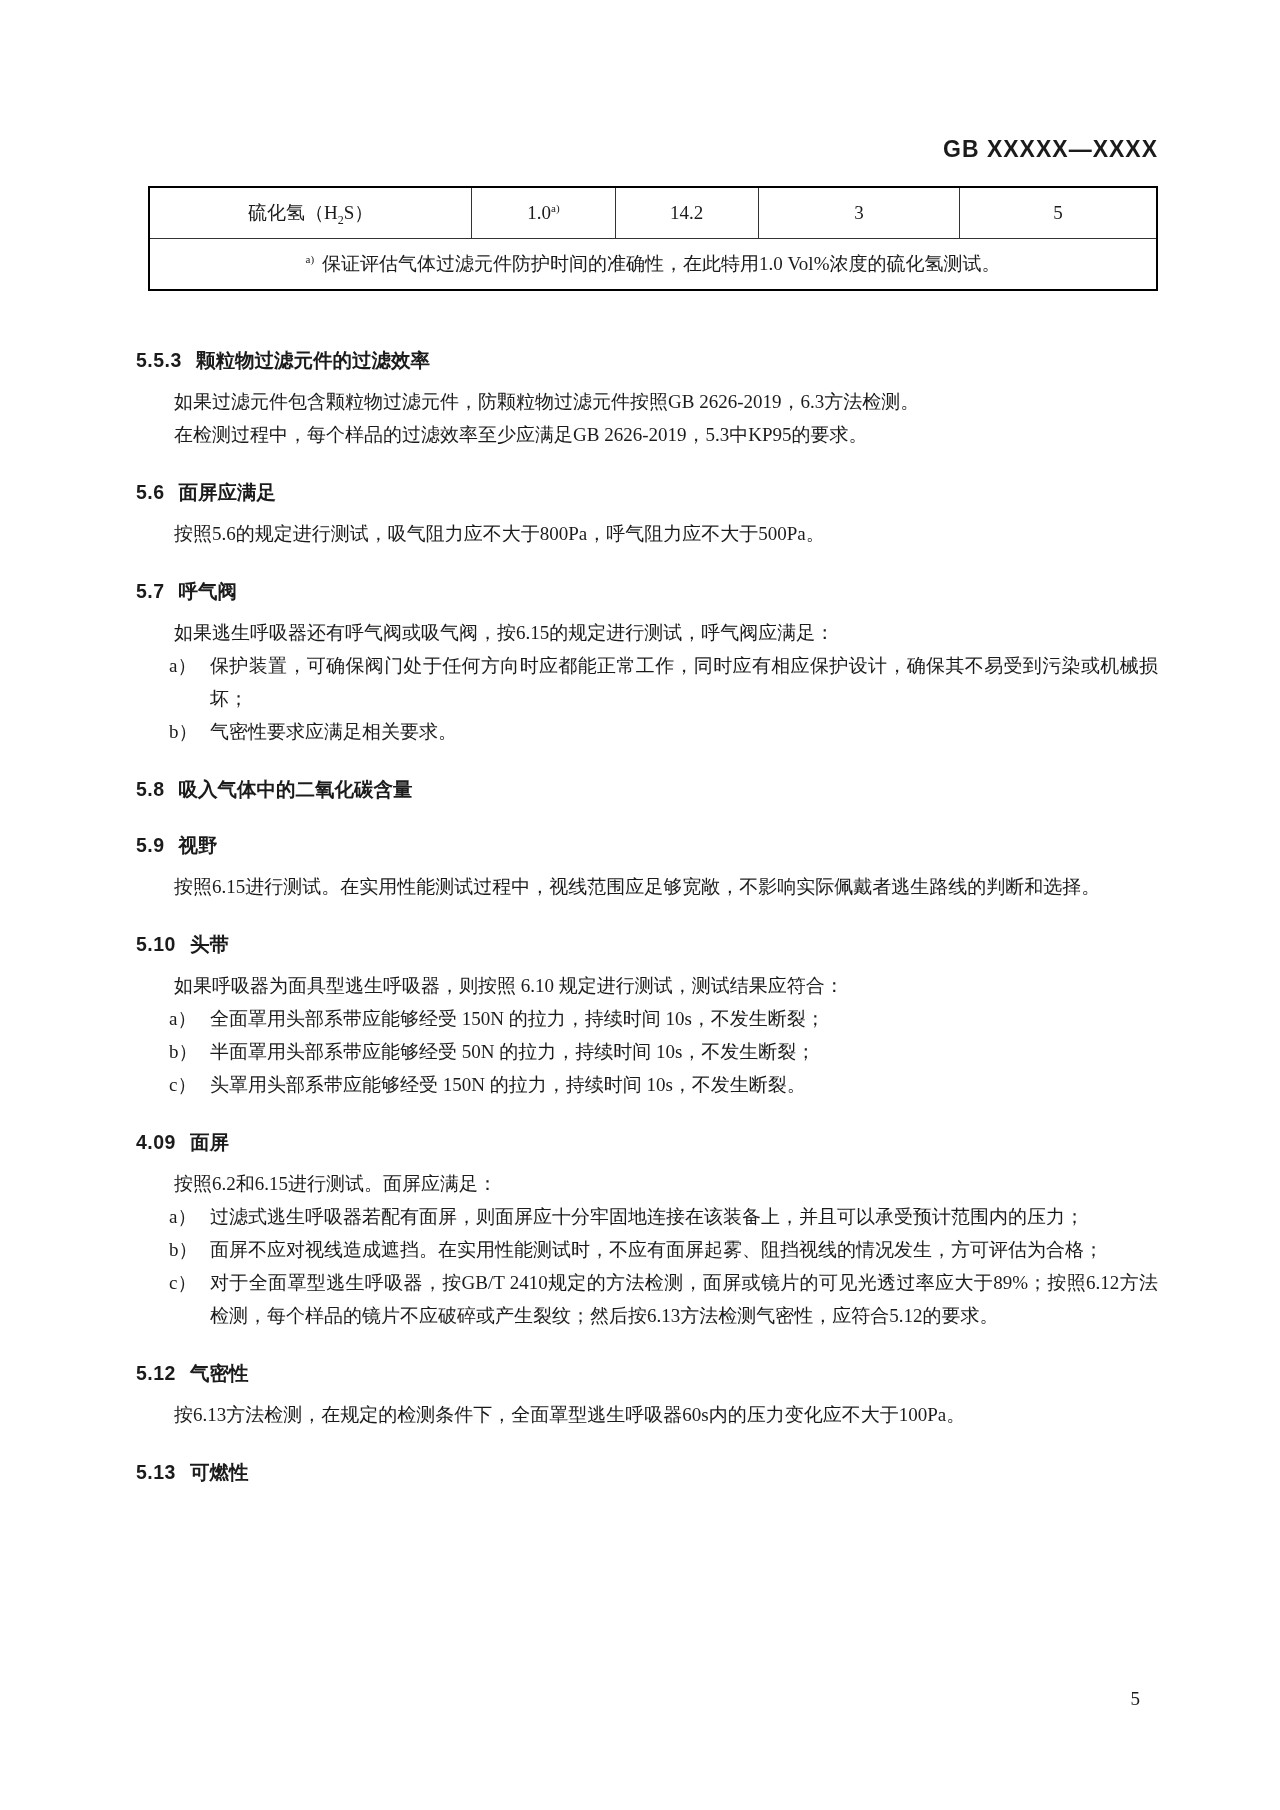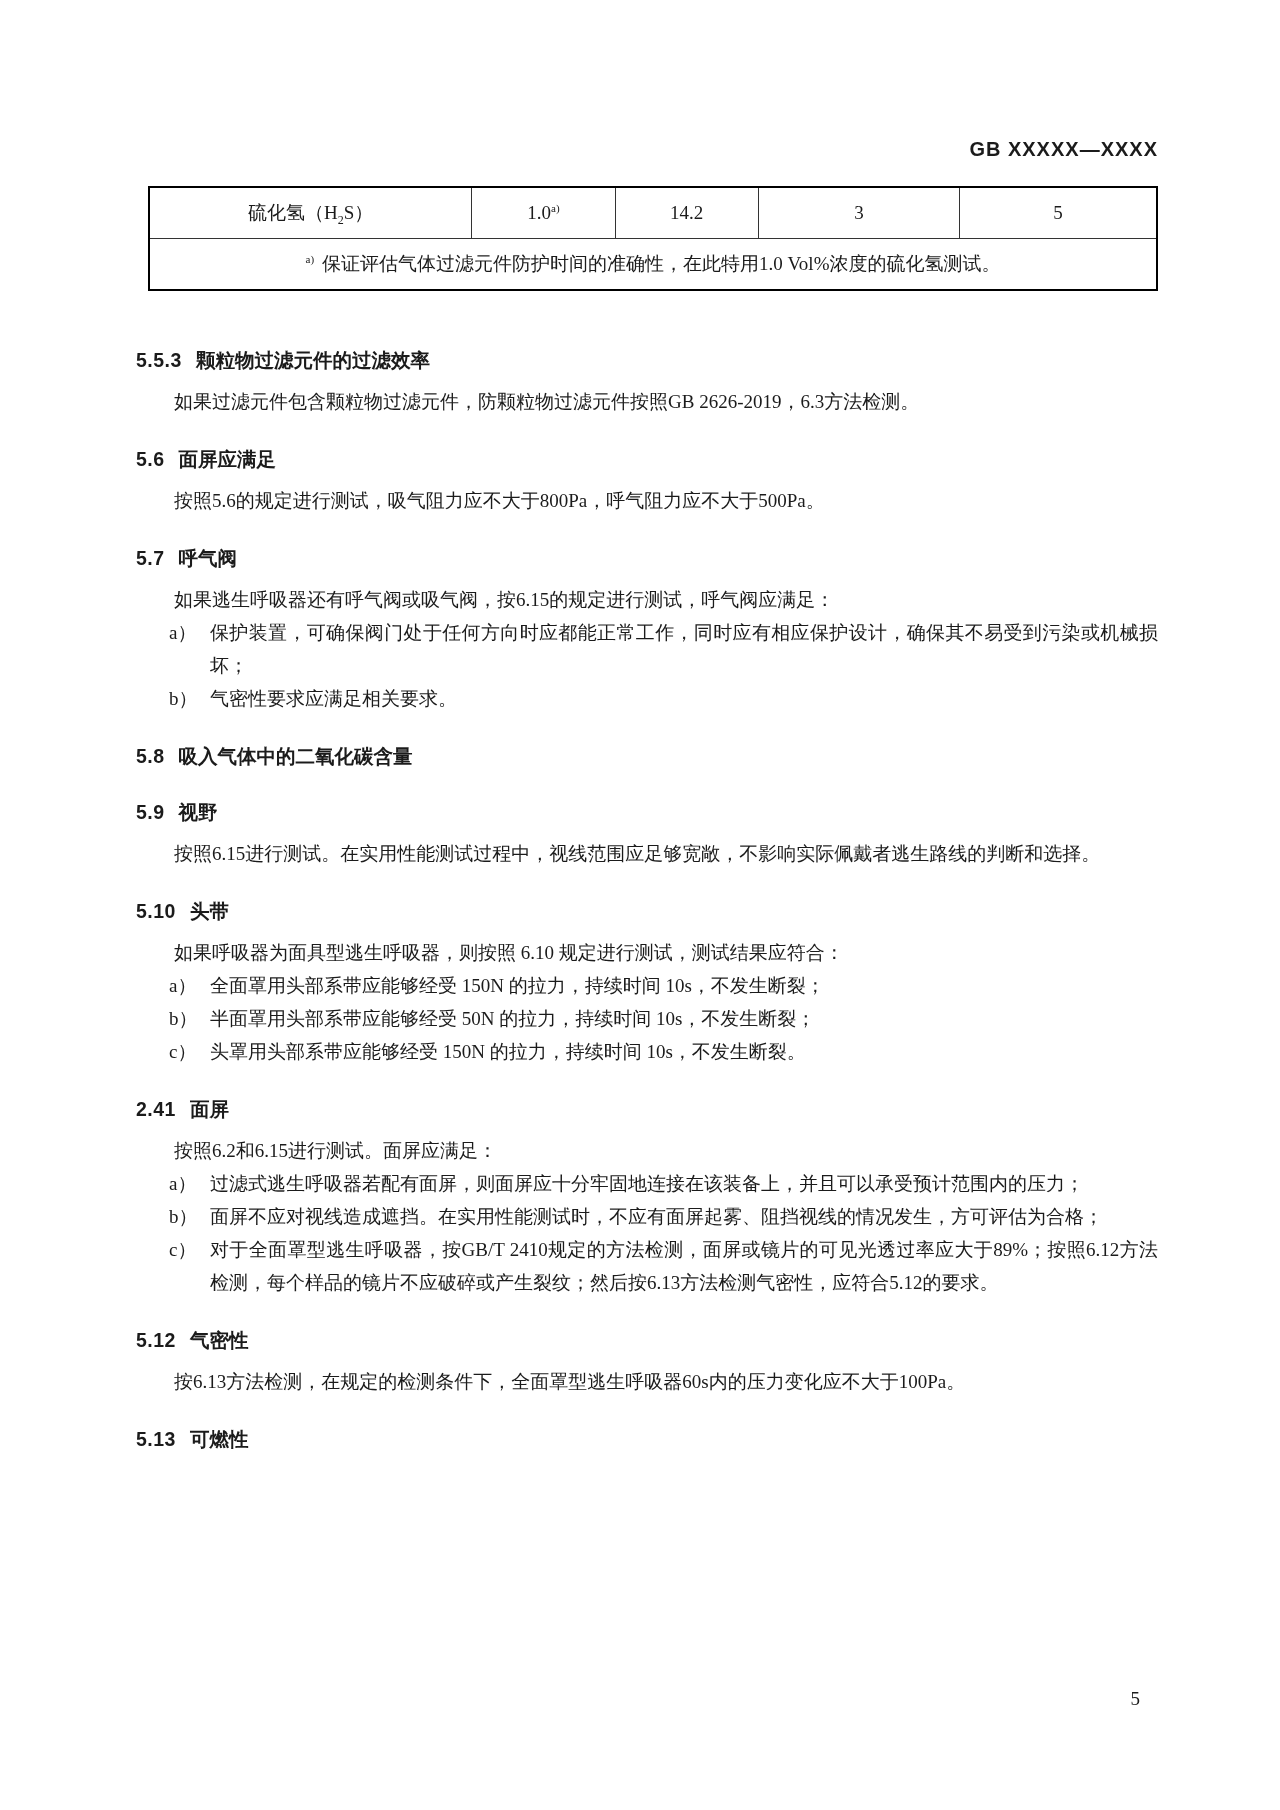--- a/index.html
+++ b/index.html
@@ -15,21 +15,21 @@
     overflow: hidden;
     box-sizing: border-box;
     padding: 0 122px 0 136px;
   }
   
   .doc-header {
     margin-top: 138px;
     text-align: right;
     font-family: "Liberation Sans", "DejaVu Sans", sans-serif;
     font-weight: bold;
-    font-size: 20px;
+    font-size: 23px;
     letter-spacing: 1px;
     line-height: 22px;
   }
   
   table.gb-table {
     border-collapse: collapse;
     table-layout: fixed;
     width: 1010px;
     margin-left: 12px;
     margin-top: 26px;
@@ -120,20 +120,21 @@
     </tr>
     <tr>
       <td class="footnote-cell" colspan="5"><sup class="fn-sup">a)</sup><span>保证评估气体过滤元件防护时间的准确性，在此特用1.0 Vol%浓度的硫化氢测试。</span></td>
     </tr>
   </tbody>
     </table>
 
   <div class="section first">
     <div class="sec-heading"><span class="sec-num">5.5.3</span><span>颗粒物过滤元件的过滤效率</span></div>
     <p class="para">如果过滤元件包含颗粒物过滤元件，防颗粒物过滤元件按照GB 2626-2019，6.3方法检测。</p>
+    <p class="para" style="margin-top:0;">在检测过程中，每个样品的过滤效率至少应满足GB 2626-2019，5.3中KP95的要求。</p>
   </div>
 
   <div class="section">
     <div class="sec-heading"><span class="sec-num">5.6</span><span>面屏应满足</span></div>
     <p class="para">按照5.6的规定进行测试，吸气阻力应不大于800Pa，呼气阻力应不大于500Pa。</p>
   </div>
 
   <div class="section">
     <div class="sec-heading"><span class="sec-num">5.7</span><span>呼气阀</span></div>
     <p class="para">如果逃生呼吸器还有呼气阀或吸气阀，按6.15的规定进行测试，呼气阀应满足：</p>
@@ -152,21 +153,21 @@
 
   <div class="section">
     <div class="sec-heading"><span class="sec-num">5.10</span><span>头带</span></div>
     <p class="para">如果呼吸器为面具型逃生呼吸器，则按照 6.10 规定进行测试，测试结果应符合：</p>
     <div class="li"><span class="li-label">a）</span><span>全面罩用头部系带应能够经受 150N 的拉力，持续时间 10s，不发生断裂；</span></div>
     <div class="li"><span class="li-label">b）</span><span>半面罩用头部系带应能够经受 50N 的拉力，持续时间 10s，不发生断裂；</span></div>
     <div class="li"><span class="li-label">c）</span><span>头罩用头部系带应能够经受 150N 的拉力，持续时间 10s，不发生断裂。</span></div>
   </div>
 
   <div class="section">
-    <div class="sec-heading"><span class="sec-num">2.41</span><span>面屏</span></div>
+    <div class="sec-heading"><span class="sec-num">4.09</span><span>面屏</span></div>
     <p class="para">按照6.2和6.15进行测试。面屏应满足：</p>
     <div class="li"><span class="li-label">a）</span><span>过滤式逃生呼吸器若配有面屏，则面屏应十分牢固地连接在该装备上，并且可以承受预计范围内的压力；</span></div>
     <div class="li"><span class="li-label">b）</span><span>面屏不应对视线造成遮挡。在实用性能测试时，不应有面屏起雾、阻挡视线的情况发生，方可评估为合格；</span></div>
     <div class="li"><span class="li-label">c）</span><span>对于全面罩型逃生呼吸器，按GB/T 2410规定的方法检测，面屏或镜片的可见光透过率应大于89%；按照6.12方法检测，每个样品的镜片不应破碎或产生裂纹；然后按6.13方法检测气密性，应符合5.12的要求。</span></div>
   </div>
 
   <div class="section">
     <div class="sec-heading"><span class="sec-num">5.12</span><span>气密性</span></div>
     <p class="para">按6.13方法检测，在规定的检测条件下，全面罩型逃生呼吸器60s内的压力变化应不大于100Pa。</p>
   </div>

